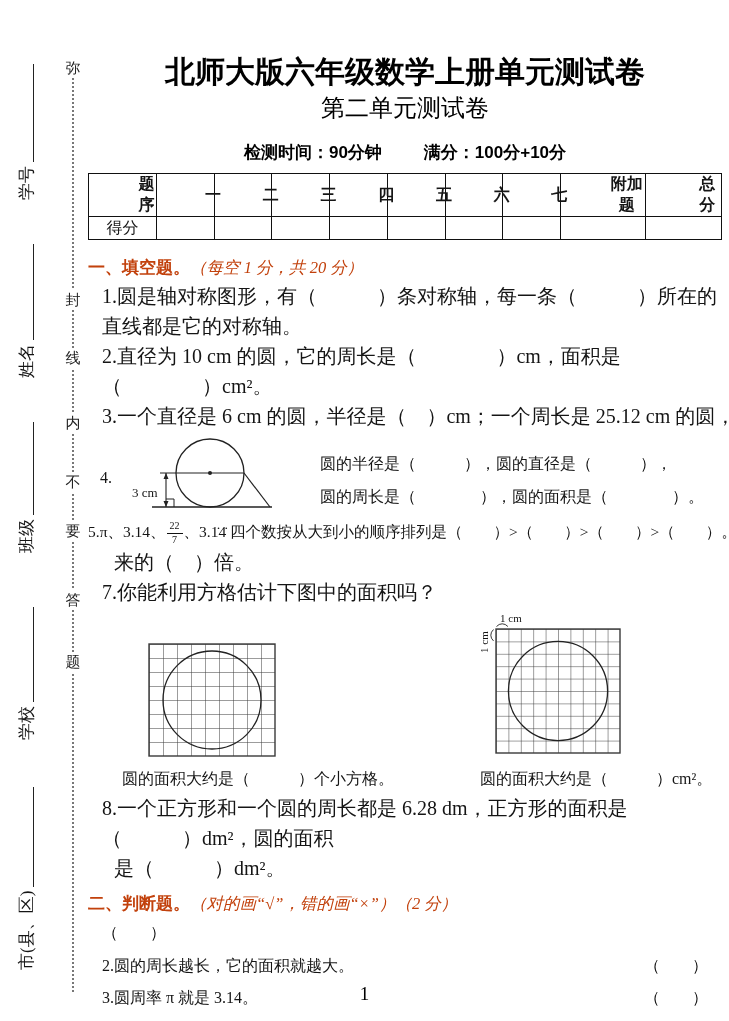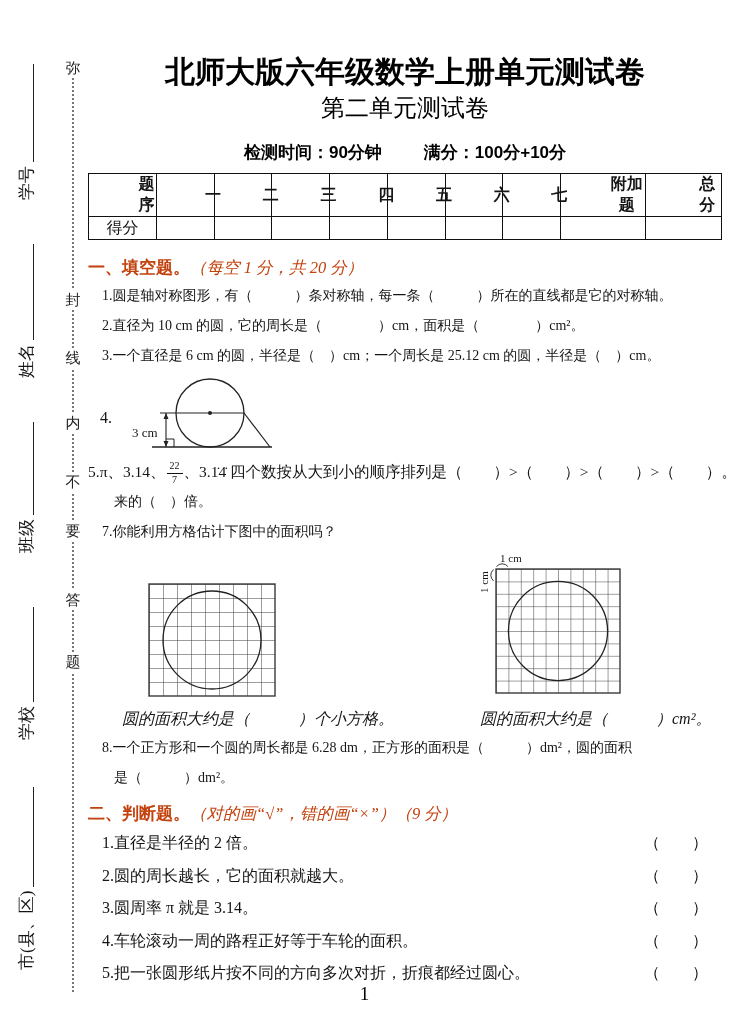--- a/index.html
+++ b/index.html
@@ -65,21 +65,21 @@
   table.score tr:first-child td { font-weight:700;padding-left:48px; }
   td.c-xu  { width:66px; }
   td.c-n   { width:56px; }
   td.c-fj  { width:82px; }
   td.c-zf  { width:74px; }
 
   .sec-head { margin-top:15px; font-size:17px; line-height:26px; color:#c2410c; }
   .sec-head .sec-title { font-family:"Liberation Sans", sans-serif; font-weight:700; }
   .sec-head .sec-note  { font-style:italic; font-size:16.5px; }
 
-  .q { font-size:14px; line-height:30px; padding-left:14px; }
+  .q { font-size:20px; line-height:30px; padding-left:14px; }
   .q.noindent { padding-left:0; }
   .q.cont { padding-left:26px; }
   .nowrap { white-space:nowrap; }
 
   
   .q4 { display:flex; align-items:flex-start; margin-top:4px; }
   .q4 .q4num { font-size:16px; line-height:30px; padding:28px 2px 0 12px; }
   .q4 svg { flex:none; }
   .q4 .q4text { margin-left:46px; padding-top:12px; font-size:16px; line-height:33px; }
 
@@ -87,21 +87,21 @@
   .frac { display:inline-block; vertical-align:middle; text-align:center; line-height:1.05; font-size:10px; margin:0 1px; }
   .frac .num { display:block; border-bottom:1.2px solid #111; padding:0 3px 1px; }
   .frac .den { display:block; padding-top:1px; }
   .q5 { margin-top:2px; font-size:15.5px; }
 
   
   .figs { display:flex; margin:6px 0 2px 34px; gap:86px; align-items:flex-end; }
   .figblock { text-align:left; }
   .figblock .figwrap { margin-left:26px; }
   .figblock.right .figwrap { margin-left:0; }
-  .figcap { margin-top:6px; font-size:16px; line-height:24px;font-style:italic; }
+  .figcap { margin-top:6px; font-size:16px; line-height:24px; }
 
   .judge-row { display:flex; justify-content:space-between; font-size:16px; line-height:32.5px; padding:0 14px; }
 
   .pagenum { position:absolute; left:0; width:100%; bottom:16px; text-align:center; font-size:19px; color:#000; }
 
   svg text { font-family:"Liberation Serif", serif; fill:#151515; }
 </style>
 </head>
 <body>
 
@@ -195,20 +195,24 @@
         <circle cx="96" cy="38" r="34" fill="none" stroke="#222" stroke-width="1.3"></circle>
         <line x1="46" y1="38" x2="130" y2="38" stroke="#222" stroke-width="1.2"></line>
         <line x1="130" y1="38" x2="156" y2="72" stroke="#222" stroke-width="1.2"></line>
         <circle cx="96" cy="38" r="2" fill="#222"></circle>
         <line x1="52" y1="38" x2="52" y2="72" stroke="#222" stroke-width="1.1"></line>
         <polygon points="49.5,44 54.5,44 52,38" fill="#222"></polygon>
         <polygon points="49.5,66 54.5,66 52,72" fill="#222"></polygon>
         <polyline points="60,72 60,64 52,64" fill="none" stroke="#222" stroke-width="1"></polyline>
         <text x="18" y="62" font-size="13">3 cm</text>
       </svg>
+      <div class="q4text">
+        <div>圆的半径是（　　　），圆的直径是（　　　），</div>
+        <div>圆的周长是（　　　　），圆的面积是（　　　　）。</div>
+      </div>
     </div>
 
     <div class="q q5 noindent nowrap">
       <span>5.π、3.14、</span><span class="frac"><span class="num">22</span><span class="den">7</span></span><span>、3.1̇4̇ 四个数按从大到小的顺序排列是（　　）&gt;（　　）&gt;（　　）&gt;（　　）。</span>
     </div>
 
     <div class="q cont">来的（　）倍。</div>
     <div class="q">7.你能利用方格估计下图中的面积吗？</div>
 
     <div class="figs">
@@ -245,25 +249,24 @@
           </svg>
         </div>
         <div class="figcap">圆的面积大约是（　　　）cm²。</div>
       </div>
     </div>
 
     <div class="q">8.一个正方形和一个圆的周长都是 6.28 dm，正方形的面积是（　　　）dm²，圆的面积</div>
     <div class="q cont">是（　　　）dm²。</div>
 
     <div class="sec-head" style="margin-top:8px;">
-      <span class="sec-title">二、判断题。</span><span class="sec-note">（对的画“√”，错的画“×”）（9 分）</span>
-    </div>
-
-    <div class="judge-row">
-      <span>1.直径是半径的 2 倍。</span>
+      <span class="sec-title">二、判断题。</span><span class="sec-note">（对的画“√”，错的画“×”）（2 分）</span>
+    </div>
+
+    <div class="judge-row">
         <span>（　　）</span>
     </div>
     <div class="judge-row">
       <span>2.圆的周长越长，它的面积就越大。</span>
         <span>（　　）</span>
     </div>
     <div class="judge-row">
       <span>3.圆周率 π 就是 3.14。</span>
         <span>（　　）</span>
     </div>

